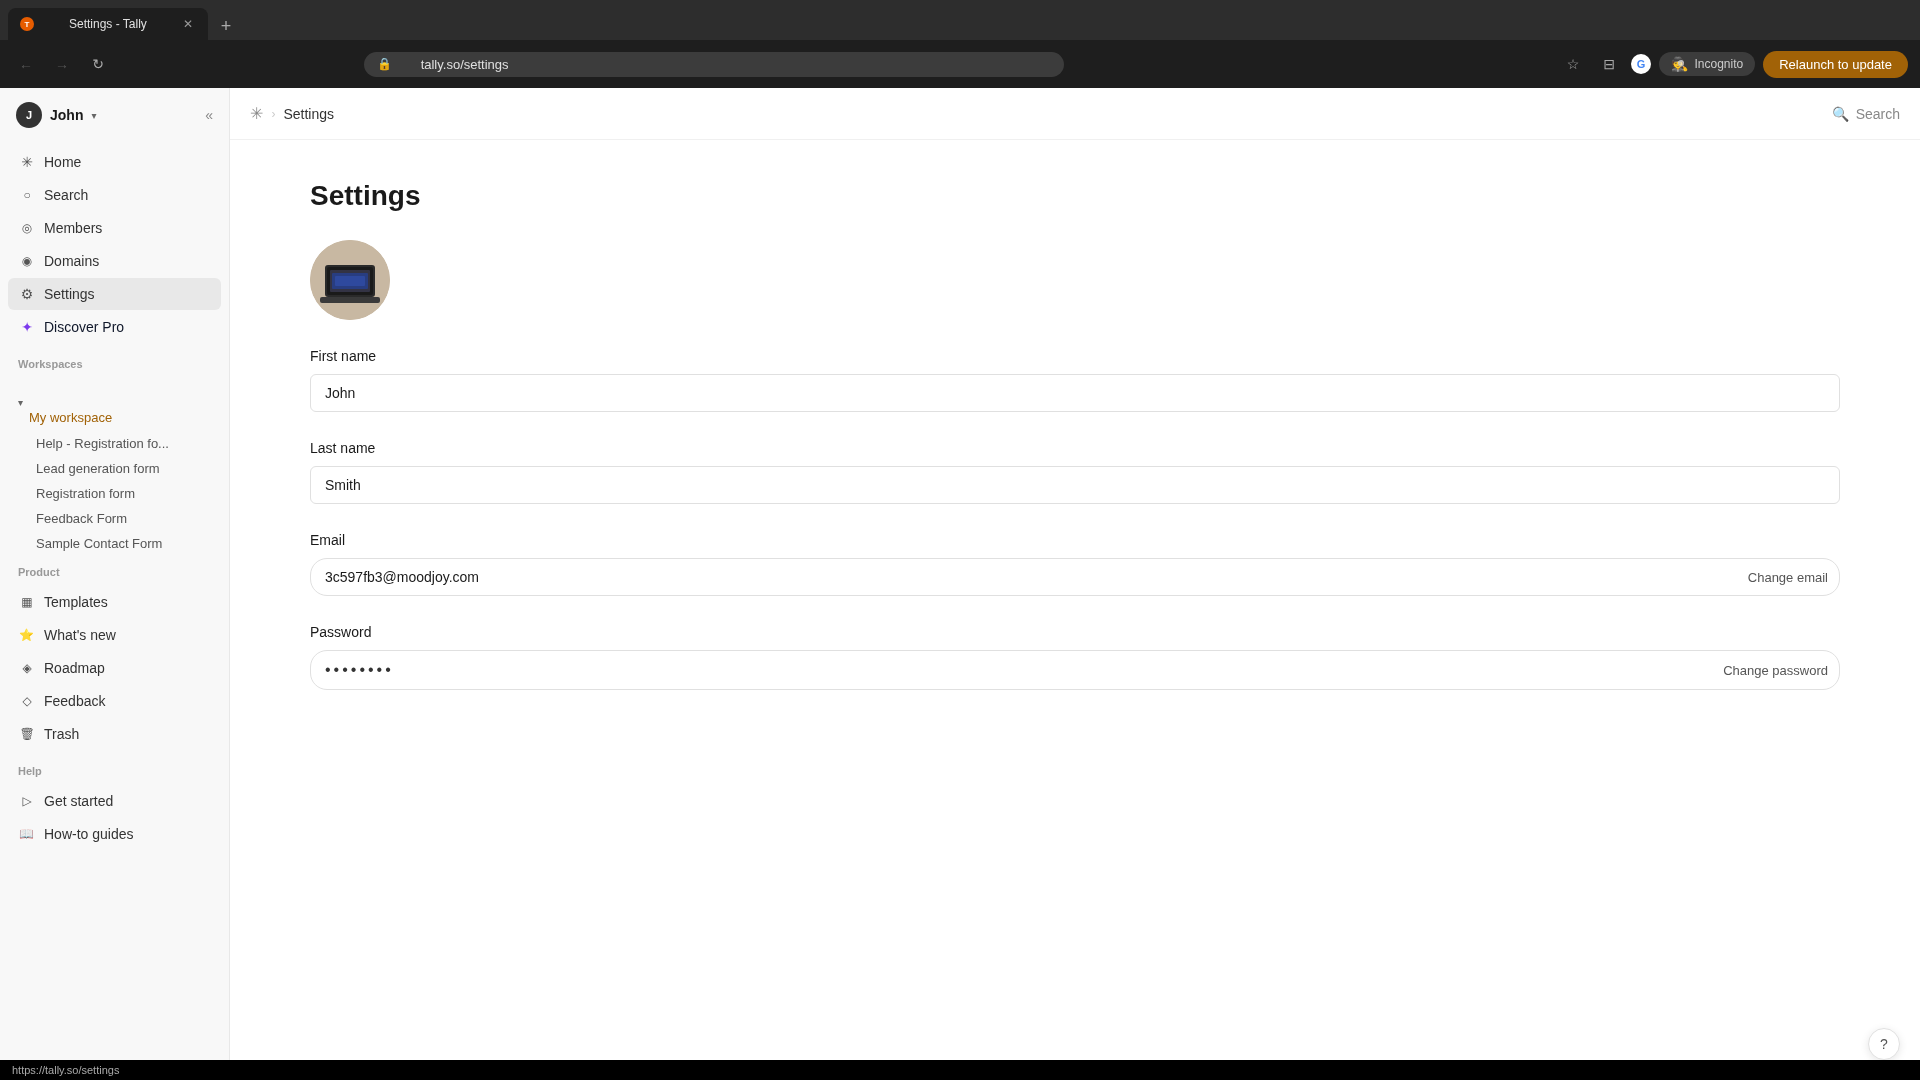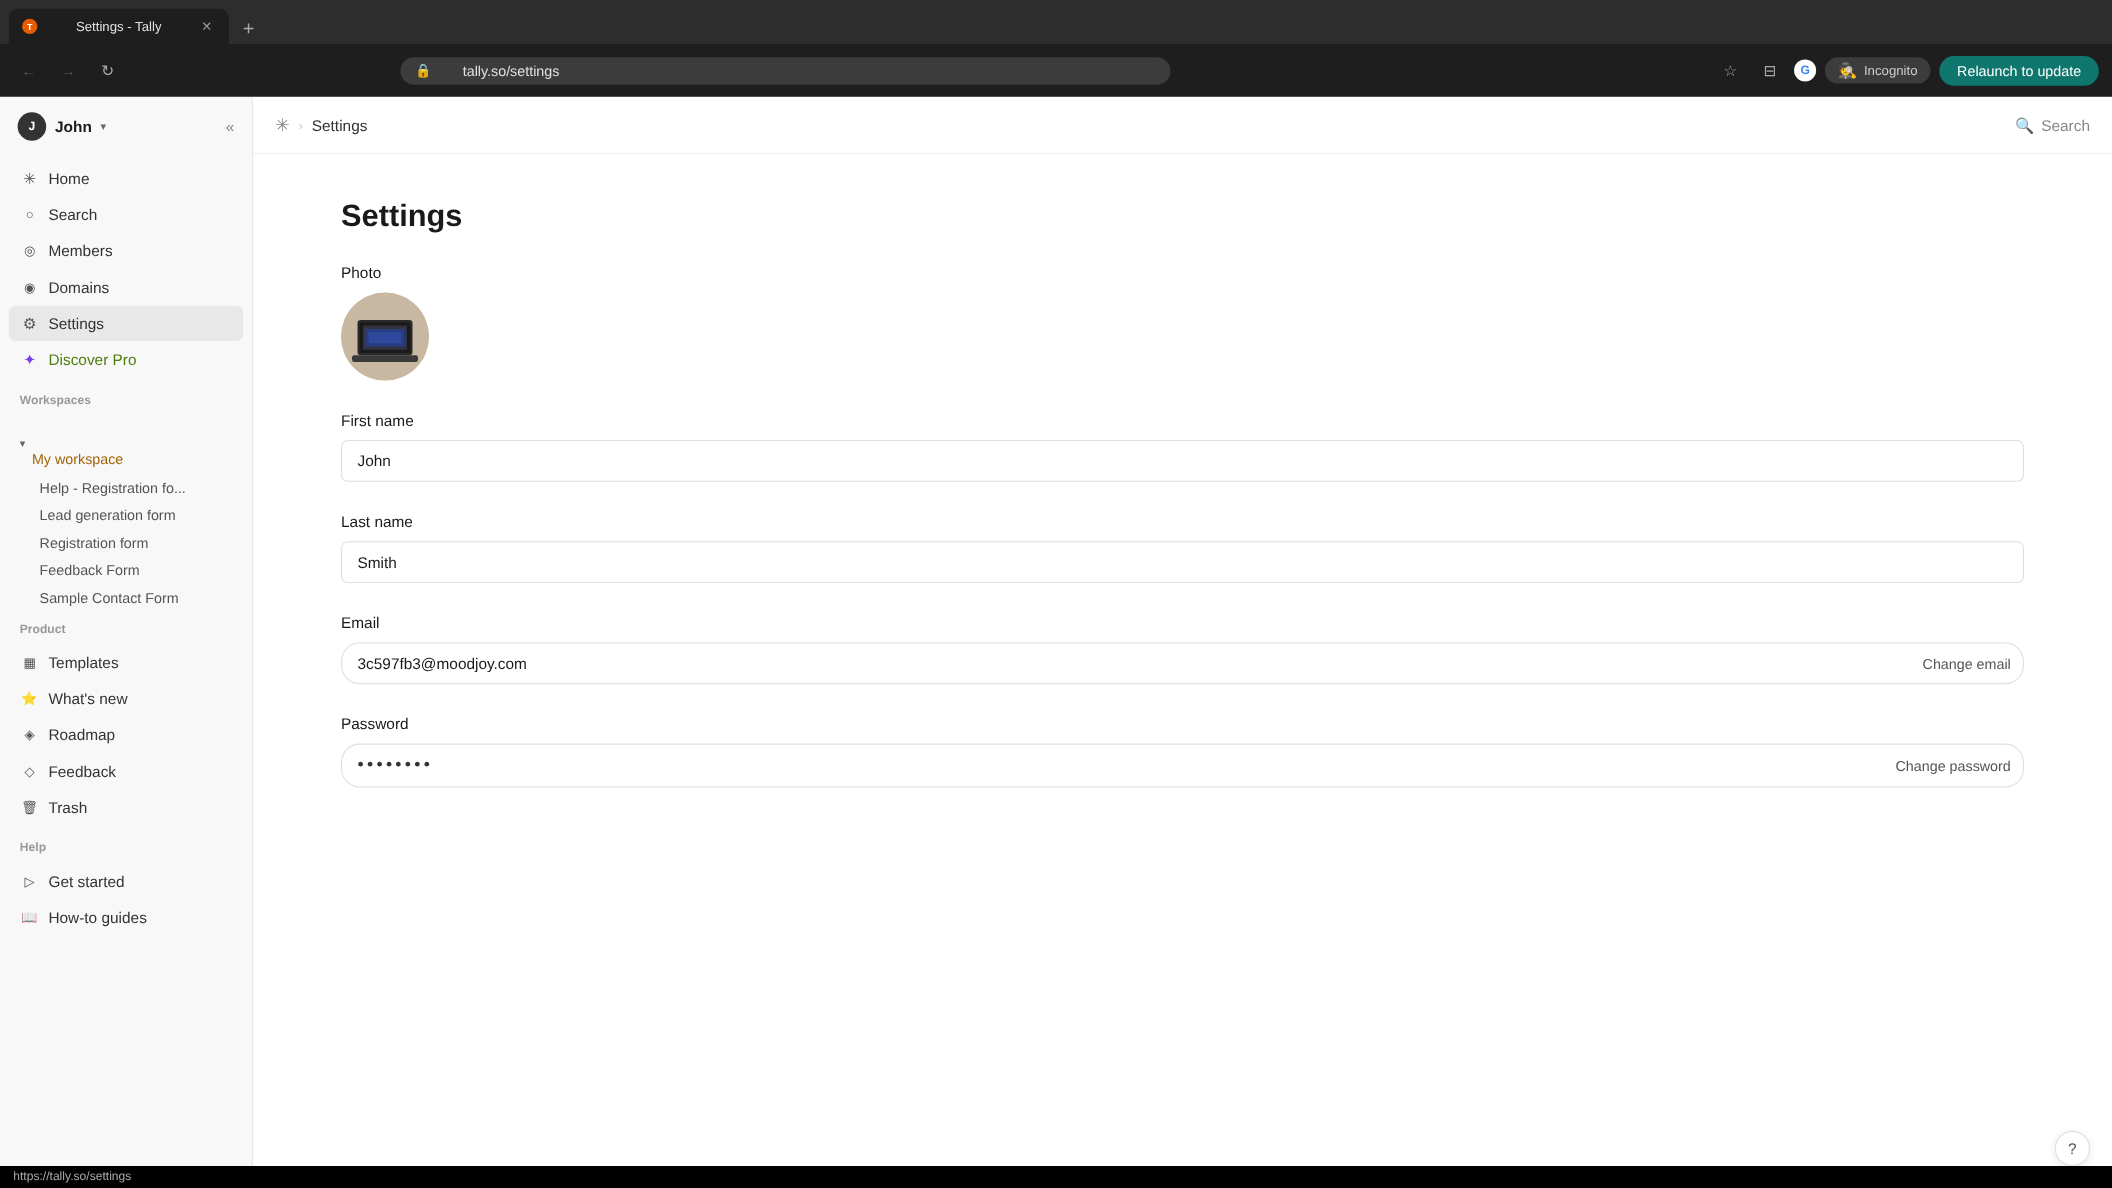--- a/index.html
+++ b/index.html
@@ -14,21 +14,21 @@
 
     .address-bar { display: flex; align-items: center; background: #1e1e1e; padding: 6px 12px; gap: 8px; height: 48px; }
     .nav-btn { width: 28px; height: 28px; display: flex; align-items: center; justify-content: center; color: #aaa; cursor: pointer; font-size: 14px; border-radius: 50%; }
     .nav-btn.disabled { color: #555; cursor: default; }
     .url-bar { flex: 1; background: #3c3c3c; border-radius: 20px; padding: 5px 14px; display: flex; align-items: center; gap: 8px; max-width: 700px; margin: 0 auto; }
     .url-bar-icon { color: #aaa; font-size: 12px; }
     .url-text { font-size: 13px; color: #e0e0e0; padding-left: 20px; }
     .browser-actions { display: flex; align-items: center; gap: 8px; margin-left: auto; }
     .browser-action-btn { width: 28px; height: 28px; display: flex; align-items: center; justify-content: center; color: #aaa; cursor: pointer; font-size: 14px; }
     .incognito-badge { display: flex; align-items: center; gap: 6px; background: #3c3c3c; border-radius: 20px; padding: 4px 12px; font-size: 12px; color: #ccc; }
-    .relaunch-btn { background: #0f766e; color: #fff; border: none; border-radius: 20px; padding: 6px 16px; font-size: 13px; cursor: pointer; white-space: nowrap; }
+    .relaunch-btn { background: #a16207; color: #fff; border: none; border-radius: 20px; padding: 6px 16px; font-size: 13px; cursor: pointer; white-space: nowrap; }
 
     
     .app-layout { display: flex; flex: 1; overflow: hidden; height: calc(1080px - 88px); }
 
     
     .sidebar { width: 230px; background: #f8f8f8; border-right: 1px solid #e8e8e8; display: flex; flex-direction: column; overflow-y: auto; flex-shrink: 0; }
     .sidebar-header { display: flex; align-items: center; justify-content: space-between; padding: 14px 16px; }
     .user-info { display: flex; align-items: center; gap: 8px; cursor: pointer; }
     .user-avatar { width: 26px; height: 26px; background: #333; border-radius: 50%; display: flex; align-items: center; justify-content: center; color: #fff; font-size: 11px; font-weight: bold; }
     .user-name { font-size: 14px; font-weight: 600; color: #1a1a1a; }
@@ -164,21 +164,21 @@
       <div class="sidebar-item">
         <span class="sidebar-icon" style="font-size:12px;">◉</span>
         <span class="sidebar-label">Domains</span>
       </div>
       <div class="sidebar-item active">
         <span class="sidebar-icon">⚙</span>
         <span class="sidebar-label">Settings</span>
       </div>
       <div class="sidebar-item discover-pro">
         <span class="sidebar-icon" style="color:#7c3aed;">✦</span>
-        <span class="sidebar-label" style="color:#4d7c0f;">Discover Pro</span>
+        <span class="sidebar-label" style="color:#0f172a;">Discover Pro</span>
       </div>
     </div>
 
     <div class="sidebar-section-label">Workspaces</div>
     <div class="workspace-header">
       <span class="workspace-chevron">▾</span>
       <span class="workspace-name">My workspace</span>
     </div>
     <div class="workspace-items">
       <div class="workspace-item">Help - Registration fo...</div>
@@ -237,21 +237,20 @@
         <span class="top-bar-search-icon">🔍</span>
         <span>Search</span>
       </div>
     </div>
 
     <div class="settings-content">
       <h1 class="settings-title">Settings</h1>
 
 
       <div class="form-section">
-        <div class="form-label">Photo</div>
         <div class="avatar-graphic">
           <svg width="80" height="80" viewBox="0 0 80 80" xmlns="http://www.w3.org/2000/svg">
             <circle cx="40" cy="40" r="40" fill="#c8b8a2"></circle>
 
             <rect x="15" y="25" width="50" height="32" rx="3" fill="#2a2a2a"></rect>
             <rect x="17" y="27" width="46" height="28" rx="2" fill="#1a1a1a"></rect>
 
             <rect x="20" y="30" width="40" height="22" rx="1" fill="#334"></rect>
 
             <rect x="10" y="57" width="60" height="6" rx="2" fill="#3a3a3a"></rect>

